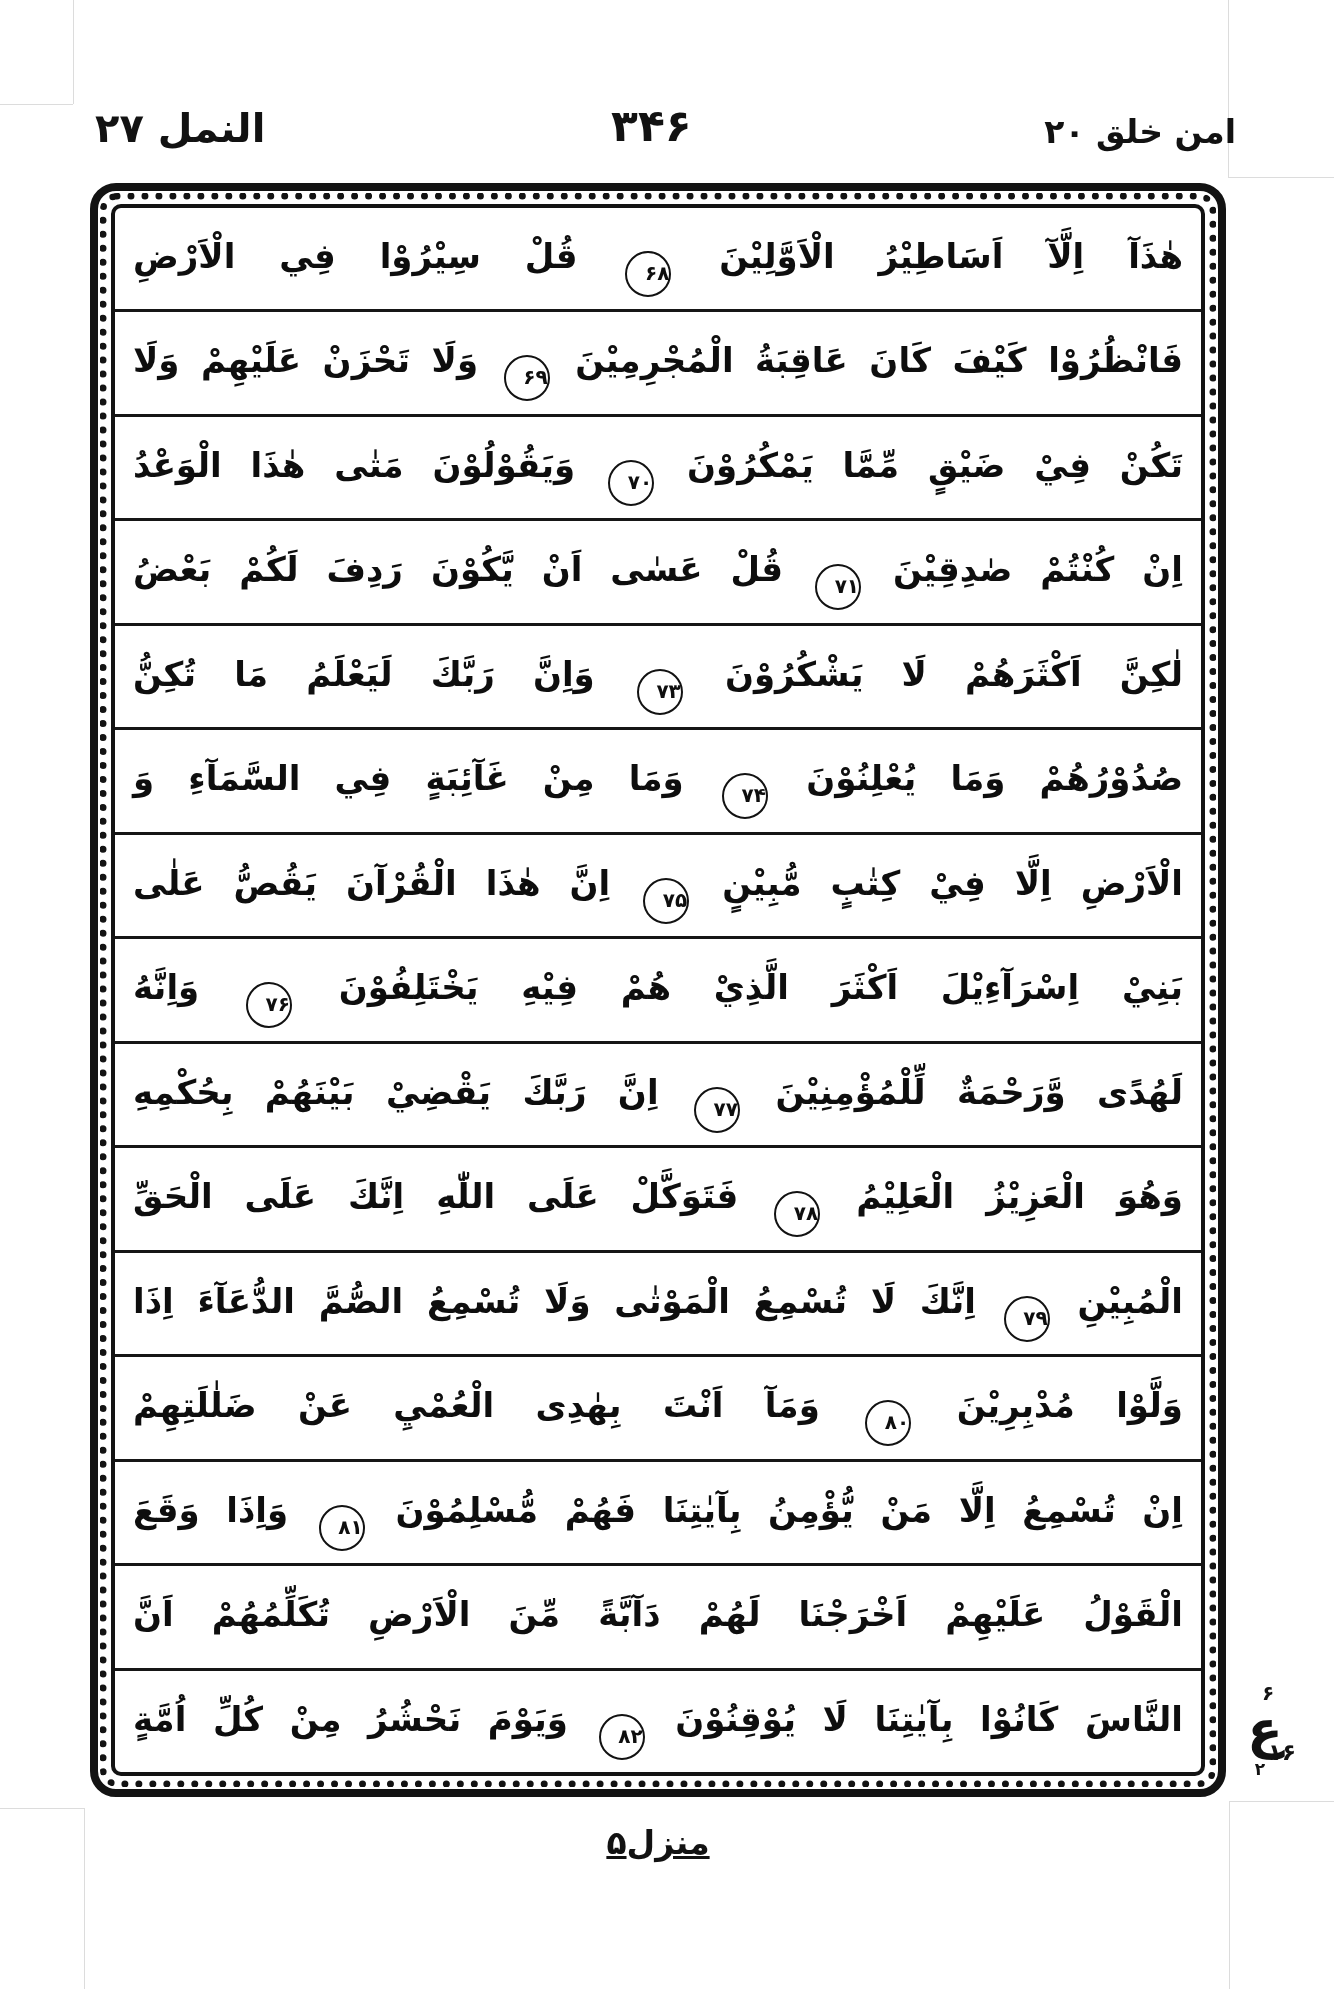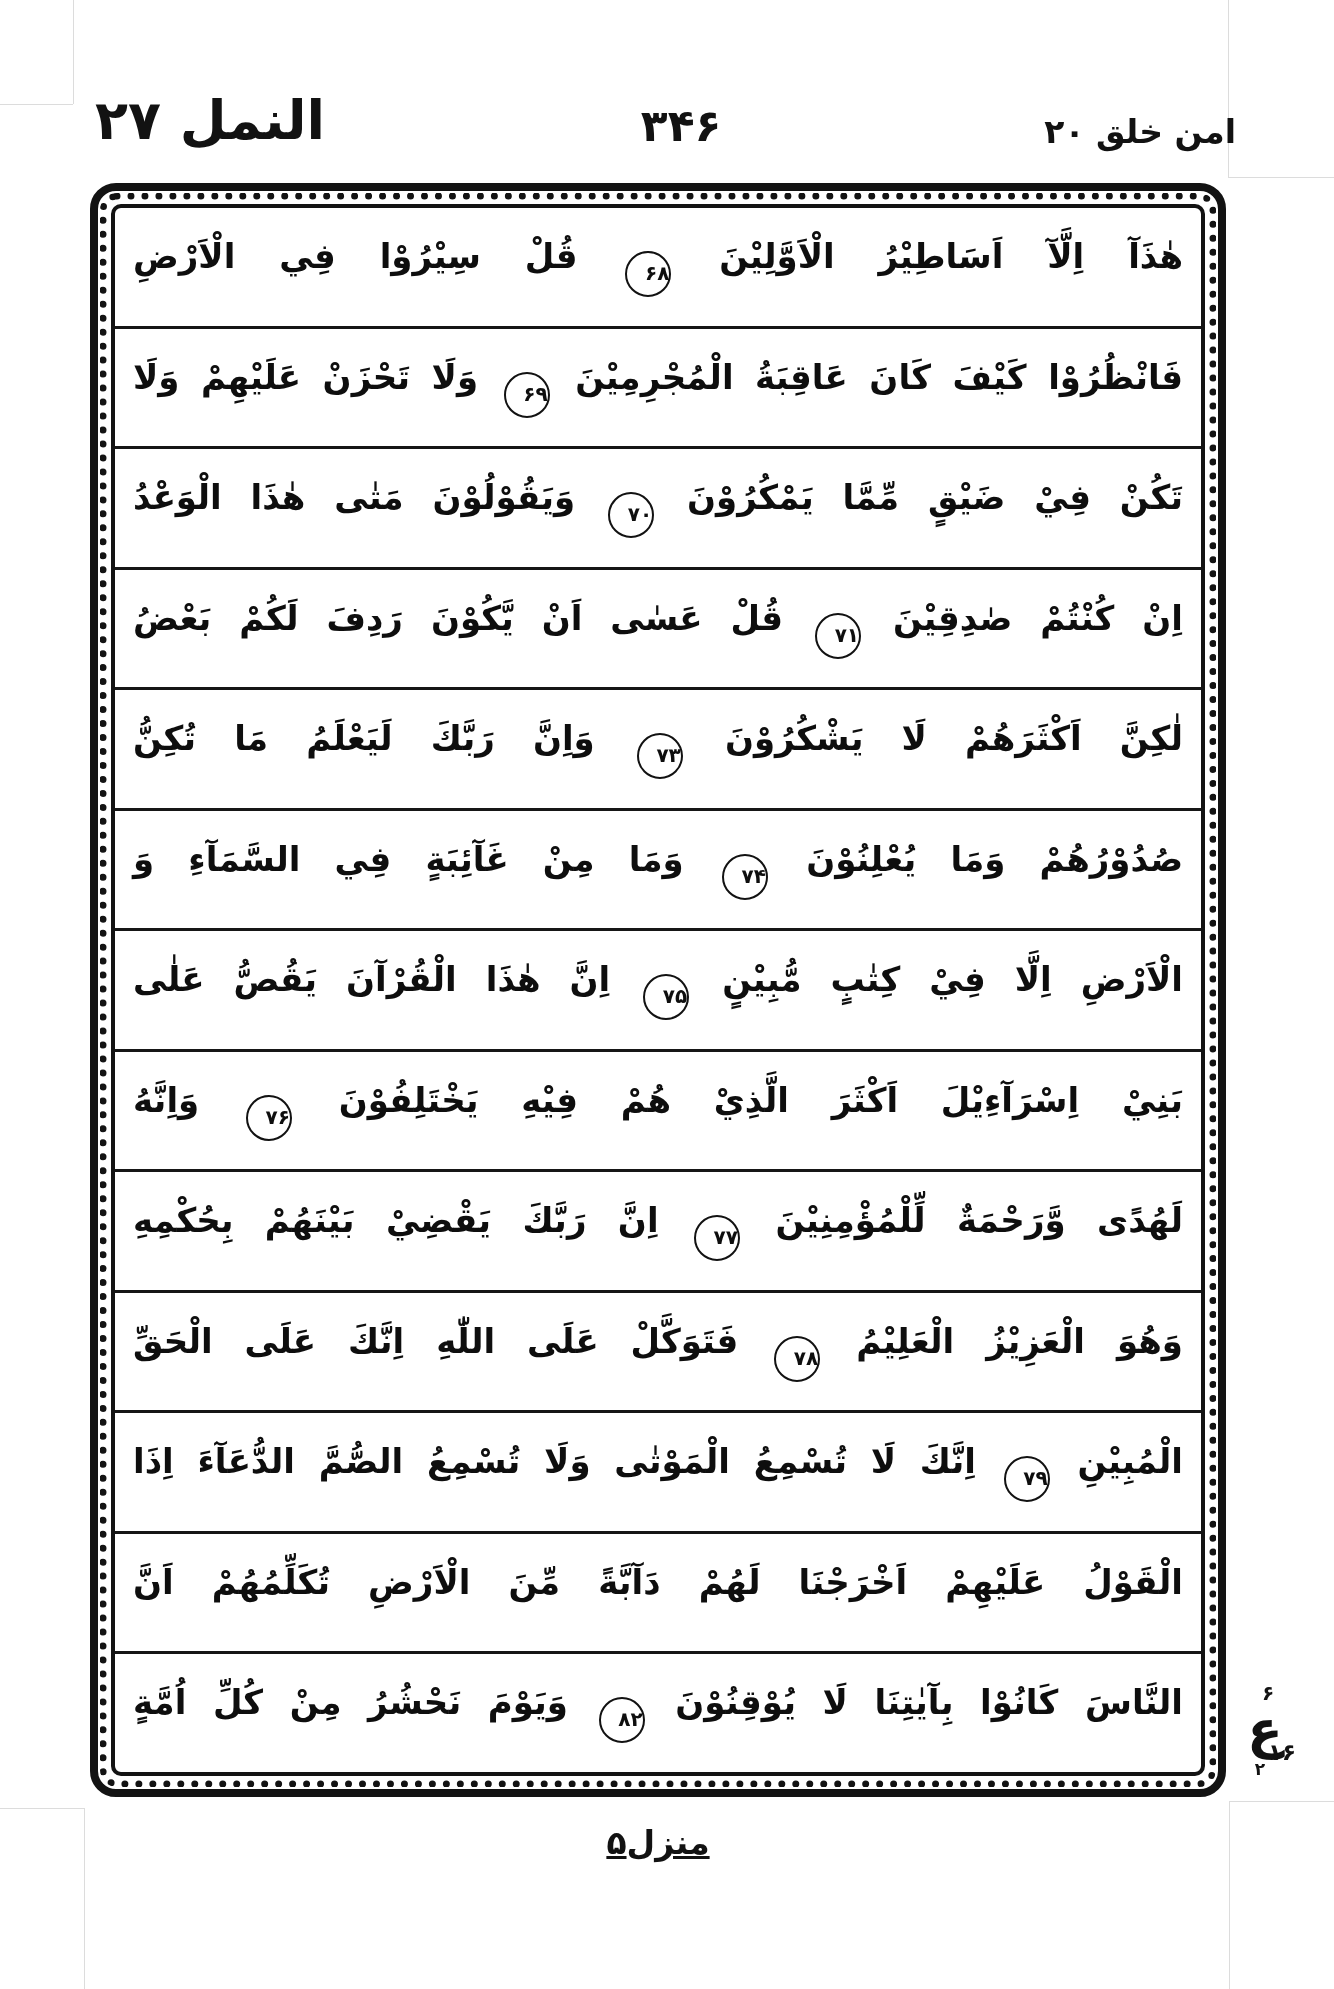--- a/index.html
+++ b/index.html
@@ -24,21 +24,21 @@
   .a-br-v{left:1229px;top:1801px;width:1px;height:188px;}
 
   
   .header{
     position:absolute;top:84px;left:95px;right:98px;height:64px;
     display:flex;justify-content:space-between;align-items:flex-end;
     direction:rtl;font-weight:700;
   }
   .juz-label{font-size:33px;line-height:1;margin-left:7px;}
   .page-number{font-size:44px;line-height:1;letter-spacing:14px;}
-  .surah-title{font-size:54px;line-height:1;}
+  .surah-title{font-size:40px;line-height:1;}
 
   
   .frame{
     position:absolute;left:90px;top:183px;width:1136px;height:1614px;
     box-sizing:border-box;border:8px solid #131313;border-radius:26px;
     background:#ffffff;
   }
   .beads{
     position:absolute;inset:2px;border:7px dotted #131313;border-radius:17px;
   }
@@ -112,20 +112,22 @@
           <div class="line"><span>فَانْظُرُوْا كَيْفَ كَانَ عَاقِبَةُ الْمُجْرِمِيْنَ</span> <span class="verse-badge">۶۹</span> <span>وَلَا تَحْزَنْ عَلَيْهِمْ وَلَا</span></div>
           <div class="line"><span>تَكُنْ فِيْ ضَيْقٍ مِّمَّا يَمْكُرُوْنَ</span> <span class="verse-badge">۷۰</span> <span>وَيَقُوْلُوْنَ مَتٰى هٰذَا الْوَعْدُ</span></div>
           <div class="line"><span>اِنْ كُنْتُمْ صٰدِقِيْنَ</span> <span class="verse-badge">۷۱</span> <span>قُلْ عَسٰى اَنْ يَّكُوْنَ رَدِفَ لَكُمْ بَعْضُ</span></div>
           <div class="line"><span>لٰكِنَّ اَكْثَرَهُمْ لَا يَشْكُرُوْنَ</span> <span class="verse-badge">۷۳</span> <span>وَاِنَّ رَبَّكَ لَيَعْلَمُ مَا تُكِنُّ</span></div>
           <div class="line"><span>صُدُوْرُهُمْ وَمَا يُعْلِنُوْنَ</span> <span class="verse-badge">۷۴</span> <span>وَمَا مِنْ غَآئِبَةٍ فِي السَّمَآءِ وَ</span></div>
           <div class="line"><span>الْاَرْضِ اِلَّا فِيْ كِتٰبٍ مُّبِيْنٍ</span> <span class="verse-badge">۷۵</span> <span>اِنَّ هٰذَا الْقُرْآنَ يَقُصُّ عَلٰى</span></div>
           <div class="line"><span>بَنِيْ اِسْرَآءِيْلَ اَكْثَرَ الَّذِيْ هُمْ فِيْهِ يَخْتَلِفُوْنَ</span> <span class="verse-badge">۷۶</span> <span>وَاِنَّهُ</span></div>
           <div class="line"><span>لَهُدًى وَّرَحْمَةٌ لِّلْمُؤْمِنِيْنَ</span> <span class="verse-badge">۷۷</span> <span>اِنَّ رَبَّكَ يَقْضِيْ بَيْنَهُمْ بِحُكْمِهِ</span></div>
           <div class="line"><span>وَهُوَ الْعَزِيْزُ الْعَلِيْمُ</span> <span class="verse-badge">۷۸</span> <span>فَتَوَكَّلْ عَلَى اللّٰهِ اِنَّكَ عَلَى الْحَقِّ</span></div>
           <div class="line"><span>الْمُبِيْنِ</span> <span class="verse-badge">۷۹</span> <span>اِنَّكَ لَا تُسْمِعُ الْمَوْتٰى وَلَا تُسْمِعُ الصُّمَّ الدُّعَآءَ اِذَا</span></div>
+          <div class="line"><span>وَلَّوْا مُدْبِرِيْنَ</span> <span class="verse-badge">۸۰</span> <span>وَمَآ اَنْتَ بِهٰدِى الْعُمْيِ عَنْ ضَلٰلَتِهِمْ</span></div>
+          <div class="line"><span>اِنْ تُسْمِعُ اِلَّا مَنْ يُّؤْمِنُ بِآيٰتِنَا فَهُمْ مُّسْلِمُوْنَ</span> <span class="verse-badge">۸۱</span> <span>وَاِذَا وَقَعَ</span></div>
           <div class="line"><span>الْقَوْلُ عَلَيْهِمْ اَخْرَجْنَا لَهُمْ دَآبَّةً مِّنَ الْاَرْضِ تُكَلِّمُهُمْ اَنَّ</span></div>
           <div class="line"><span>النَّاسَ كَانُوْا بِآيٰتِنَا لَا يُوْقِنُوْنَ</span> <span class="verse-badge">۸۲</span> <span>وَيَوْمَ نَحْشُرُ مِنْ كُلِّ اُمَّةٍ</span></div>
         </div>
     </div>
   </div>
 
   <div class="ruku">
     <span class="ruku-top">۶</span>
     <span class="ruku-ain">ع</span>
     <span class="ruku-mid">۱۶</span>

